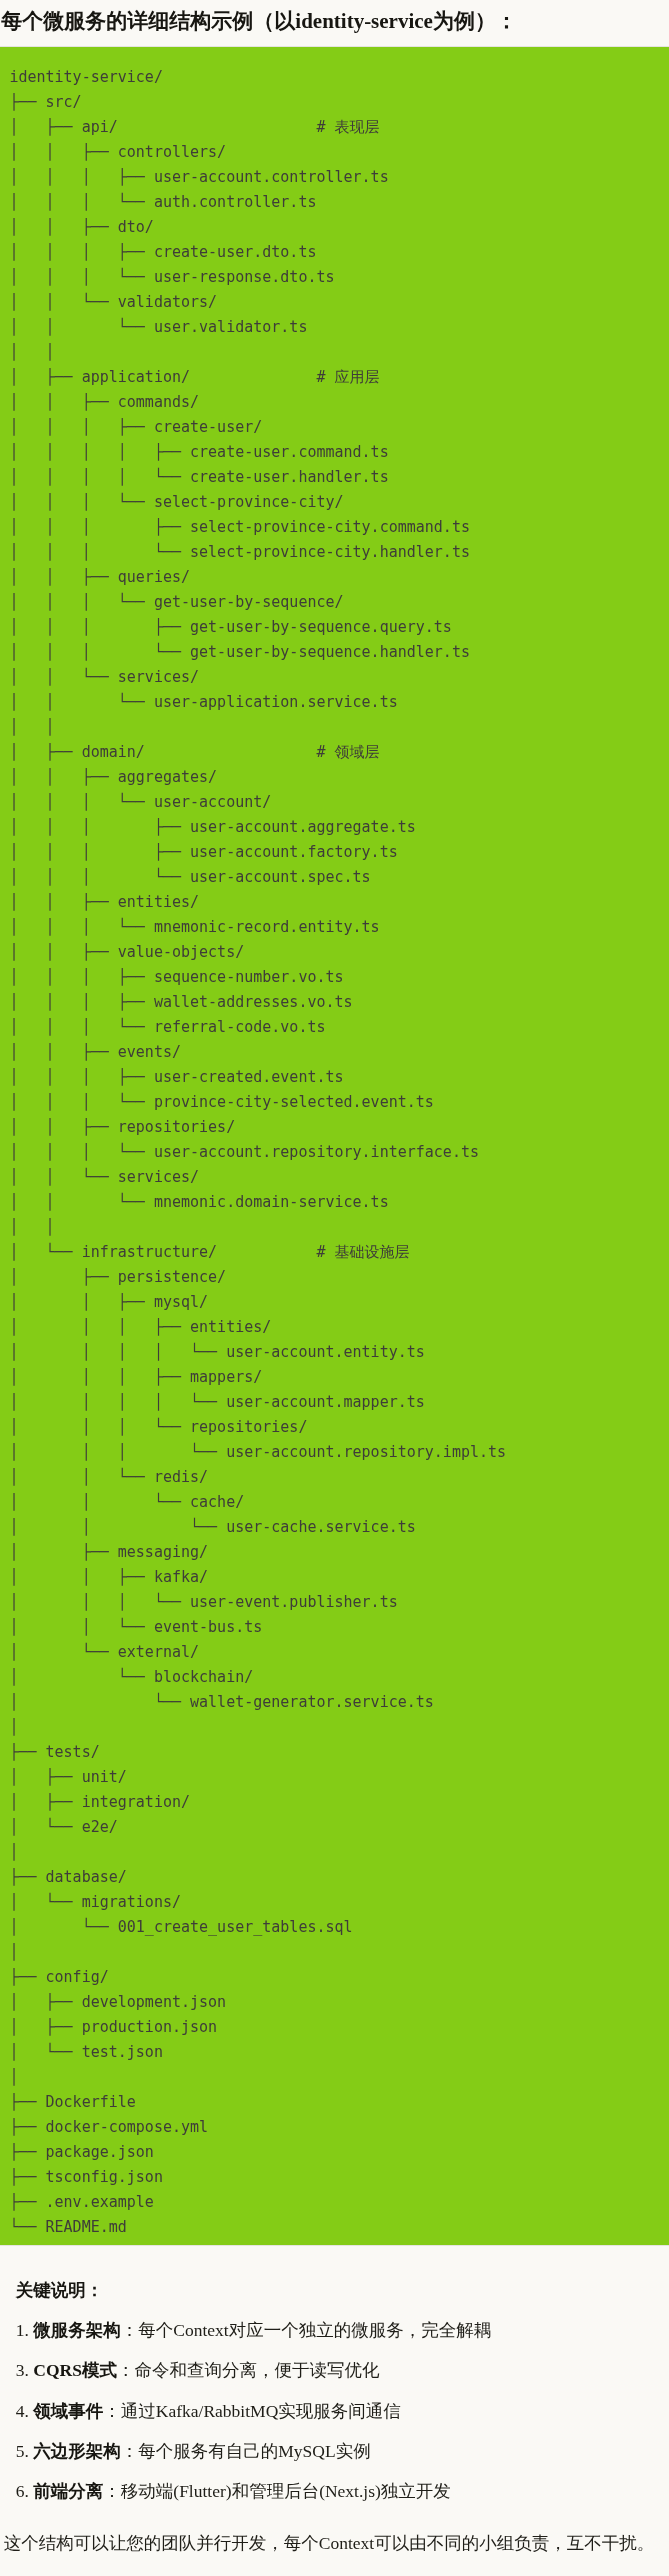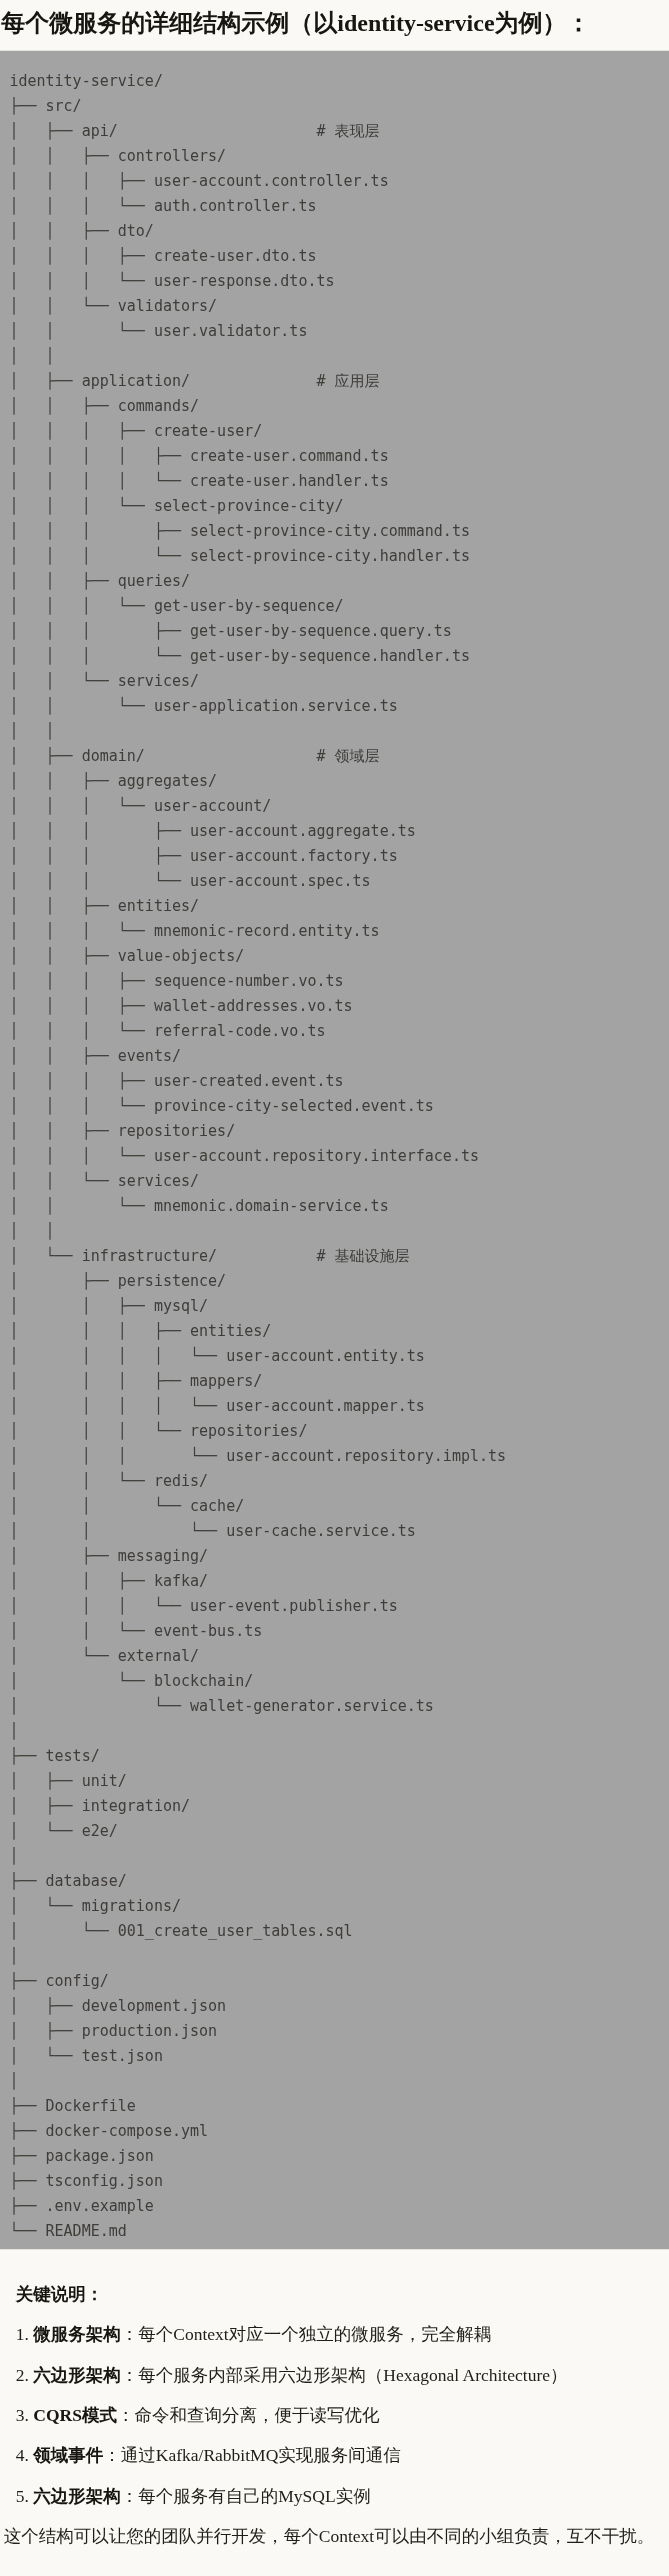--- a/index.html
+++ b/index.html
@@ -3,49 +3,49 @@
 <meta charset="utf-8">
 <style>
   html, body { margin: 0; padding: 0; }
   body {
     width: 669px;
     background: #FAF9F5;
     color: #1F1E18;
     font-family: "Liberation Serif", serif;
   }
   .doc-title {
-    font-size: 24px;
+    font-size: 21px;
     font-weight: 700;
     line-height: 1.45;
     color: #171611;
     padding: 6.3px 5px 8.8px 1.3px;
   }
   .tree {
     margin: 0;
-    background: #a3a3a3;
+    background: #84cc16;
     border-top: 0.6px solid #E5E4DF;
     border-bottom: 0.6px solid #E5E4DF;
     padding: 18px 7.5px 5px 9.4px;
     font-family: "DejaVu Sans Mono", monospace;
     font-size: 15px;
     line-height: 25px;
     color: #3E3D39;
     white-space: pre;
     overflow: hidden;
   }
   .notes {
     padding: 20px 6.3px 0 3.8px;
     font-size: 17.5px;
     line-height: 1.45;
   }
   .notes-heading { margin: 12px; font-weight: 700; color: #171611; }
   .note-item { margin: 15px 12px; }
   .note-num { margin-right: 4.4px; }
   .note-label { font-weight: 700; color: #171611; }
-  .notes-footer { margin: 15px 0 0 0; }
+  .notes-footer { margin: 26px 0 0 0; }
 </style>
 </head>
 <body>
 
 <div class="page">
 
   <div class="doc-title">每个微服务的详细结构示例（以identity-service为例）：</div>
 
   <pre class="tree">identity-service/
 ├── src/
@@ -134,26 +134,26 @@
 ├── tsconfig.json
 ├── .env.example
 └── README.md</pre>
 
   <div class="notes">
 
     <p class="notes-heading">关键说明：</p>
 
     <p class="note-item"><span class="note-num">1.</span><span class="note-label">微服务架构</span><span>：</span><span>每个Context对应一个独立的微服务，完全解耦</span></p>
 
-    <p class="note-item"><span class="note-num">2.</span><span class="note-label">六边形架构</span><span>：</span><span>每个服务内部采用六边形架构（Hexagonal Architecture）</span></p>
 
     <p class="note-item"><span class="note-num">3.</span><span class="note-label">CQRS模式</span><span>：</span><span>命令和查询分离，便于读写优化</span></p>
 
     <p class="note-item"><span class="note-num">4.</span><span class="note-label">领域事件</span><span>：</span><span>通过Kafka/RabbitMQ实现服务间通信</span></p>
 
     <p class="note-item"><span class="note-num">5.</span><span class="note-label">六边形架构</span><span>：</span><span>每个服务有自己的MySQL实例</span></p>
 
+    <p class="note-item"><span class="note-num">6.</span><span class="note-label">前端分离</span><span>：</span><span>移动端(Flutter)和管理后台(Next.js)独立开发</span></p>
 
     <p class="notes-footer">这个结构可以让您的团队并行开发，每个Context可以由不同的小组负责，互不干扰。</p>
 
   </div>
 </div>
 
 
 </body></html>

